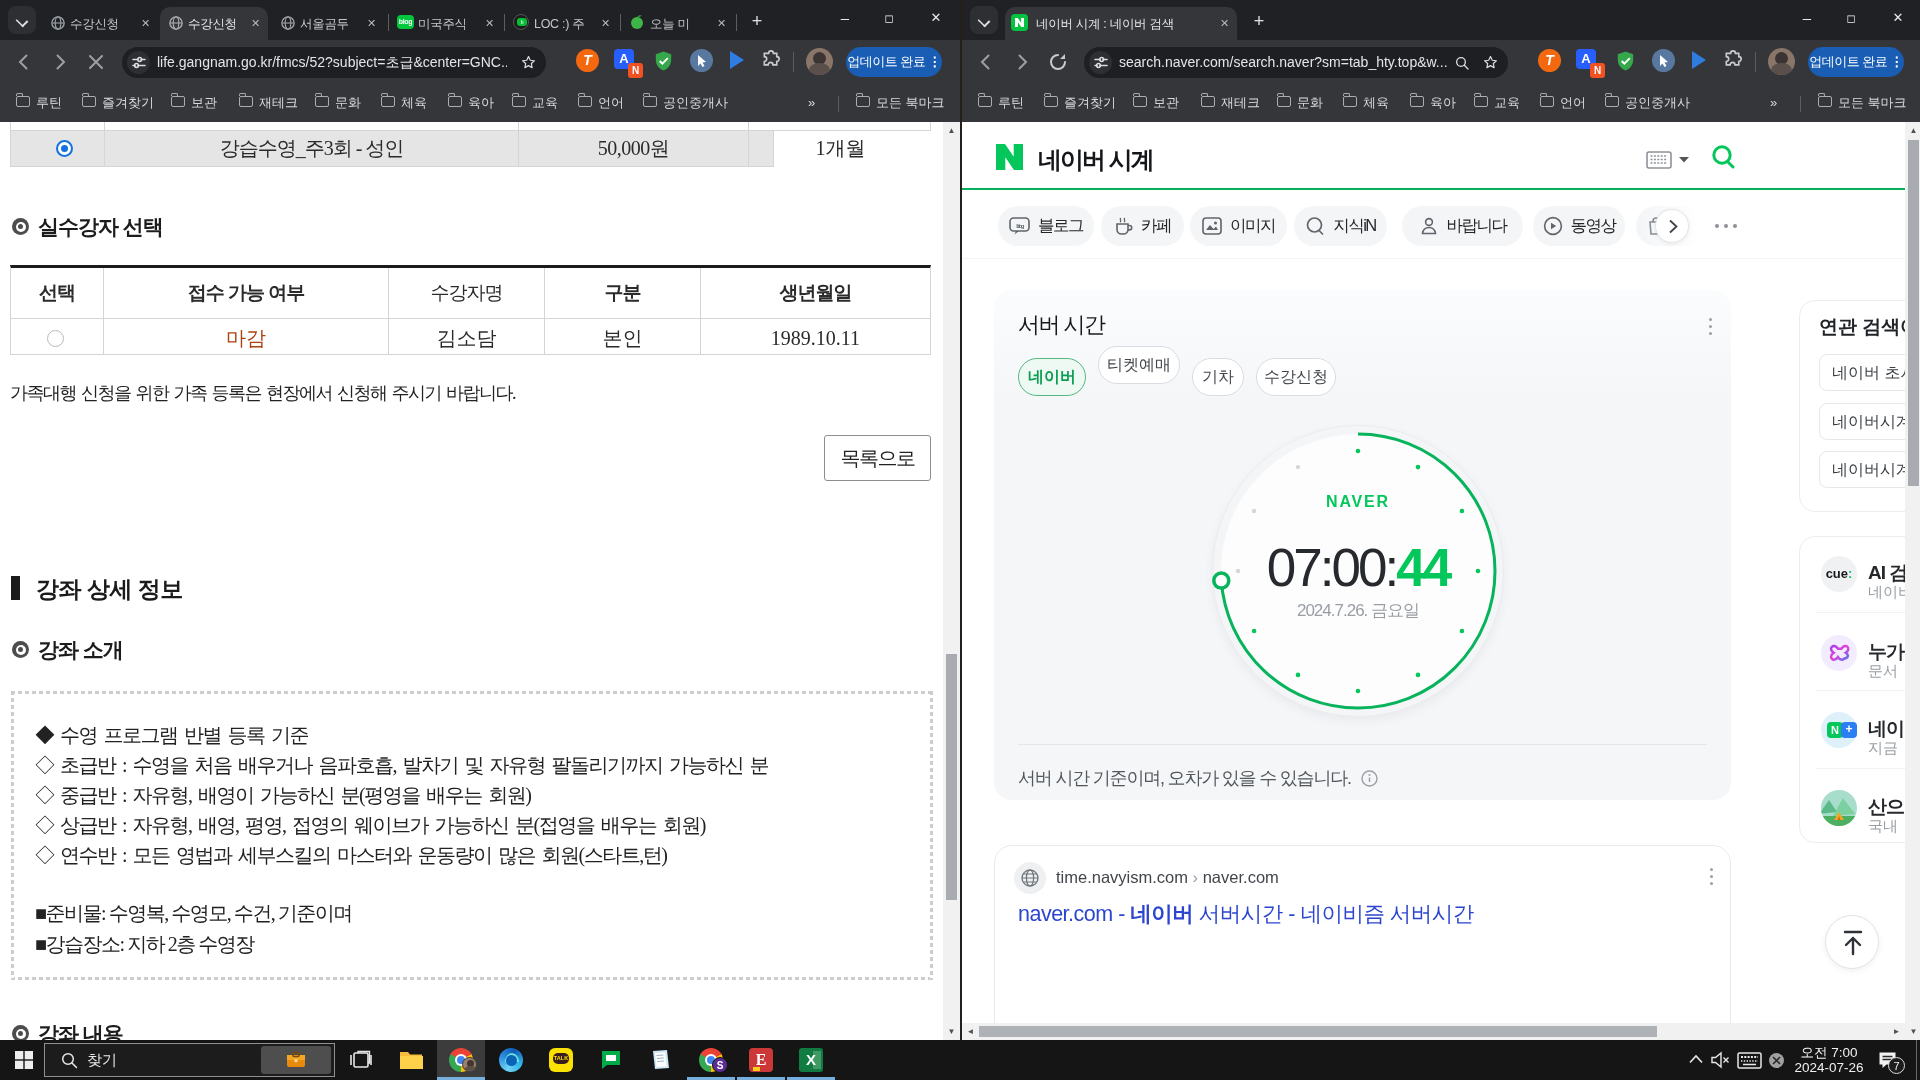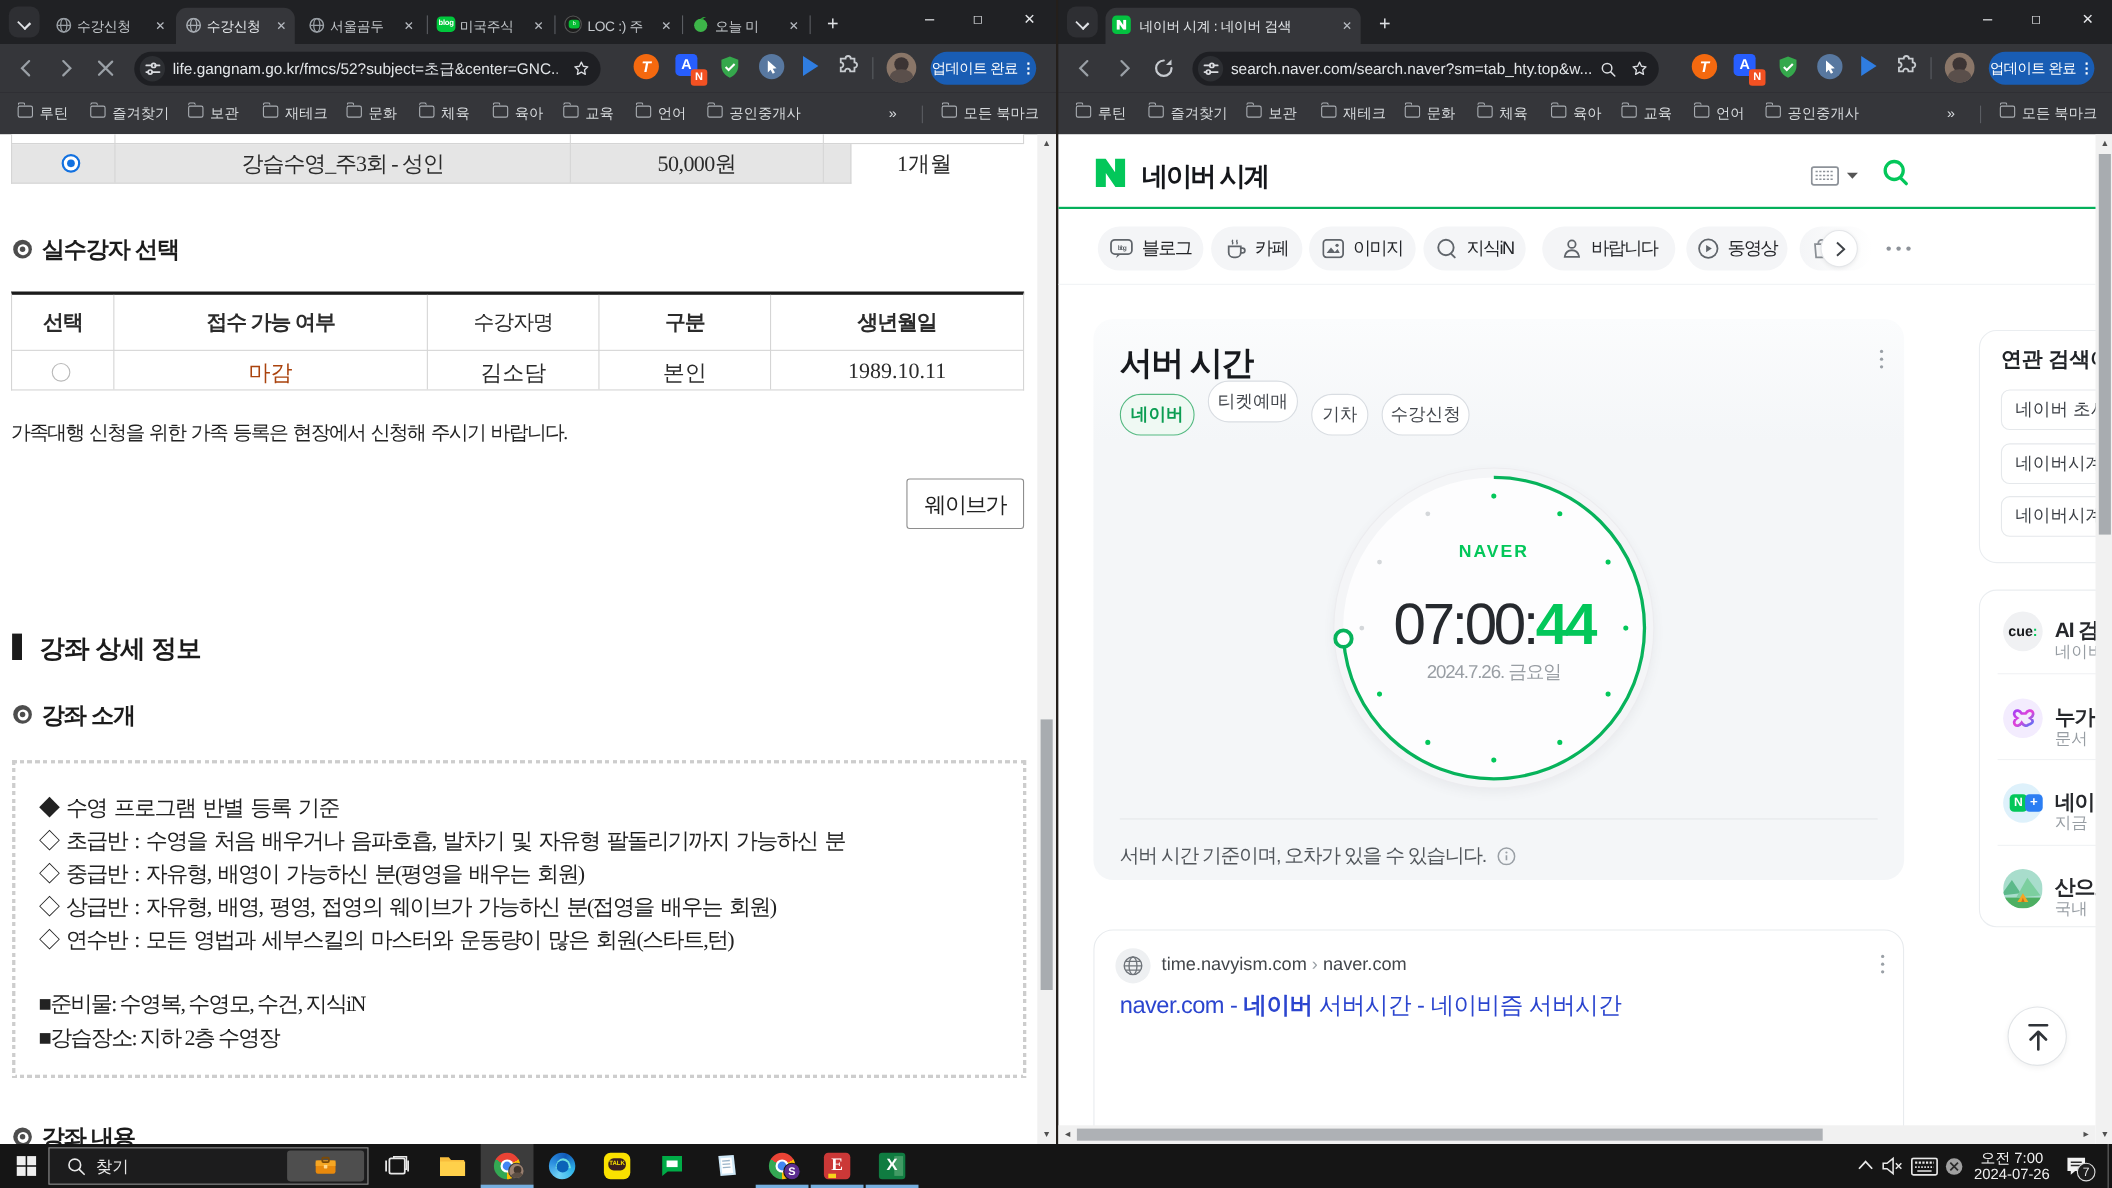--- a/index.html
+++ b/index.html
@@ -210,37 +210,37 @@
       <div class="ctext sans" style="left:378px;width:155px;height:50px;font-size:19px;font-weight:400;letter-spacing:-1px">수강자명</div>
       <div class="ctext sans" style="left:534px;width:155px;height:50px;font-size:19px;font-weight:700;letter-spacing:-1px">구분</div>
       <div class="ctext sans" style="left:690px;width:229px;height:50px;font-size:19px;font-weight:700;letter-spacing:-1px">생년월일</div>
       <div class="radio" style="left:36px;top:62px;border:1.5px solid #b9b9b9"></div>
       <div class="ctext serif" style="left:93px;width:284px;top:51px;height:39px;color:#aa430e">마감</div>
       <div class="ctext serif" style="left:378px;width:155px;top:51px;height:39px">김소담</div>
       <div class="ctext serif" style="left:534px;width:155px;top:51px;height:39px">본인</div>
       <div class="ctext serif" style="left:690px;width:229px;top:51px;height:39px">1989.10.11</div>
     </div>
     <div class="abs serif" style="left:10px;top:259px;font-size:18px;color:#222;letter-spacing:-1.5px;word-spacing:2px">가족대행 신청을 위한 가족 등록은 현장에서 신청해 주시기 바랍니다.</div>
-    <button class="serif" style="position:absolute;left:824px;top:313px;width:107px;height:46px;background:#fff;border:1px solid #8e8e8e;border-radius:3px;font-size:20px;letter-spacing:-1.5px;color:#222">웨이브가</button>
+    <button class="serif" style="position:absolute;left:824px;top:313px;width:107px;height:46px;background:#fff;border:1px solid #8e8e8e;border-radius:3px;font-size:20px;letter-spacing:-1.5px;color:#222">목록으로</button>
 
     <div class="abs" style="left:11px;top:454px;width:9px;height:24px;background:#1b1b1b"></div>
     <div class="abs" style="left:36px;top:452px;font-size:23px;font-weight:700;color:#1b1b1b;letter-spacing:-0.5px">강좌 상세 정보</div>
     <div class="bullseye" style="left:12px;top:519px"></div>
     <div class="shead" style="left:38px;top:514px">강좌 소개</div>
     <div class="abs" style="left:11px;top:569px;width:922px;height:289px;background:#fff"></div>
       <div class="abs" style="left:11px;top:569px;width:922px;height:3px;background:repeating-linear-gradient(90deg,#cdcdcd 0 4px,#fff 4px 7px)"></div>
       <div class="abs" style="left:11px;top:855px;width:922px;height:3px;background:repeating-linear-gradient(90deg,#cdcdcd 0 4px,#fff 4px 7px)"></div>
       <div class="abs" style="left:11px;top:569px;width:3px;height:289px;background:repeating-linear-gradient(180deg,#cdcdcd 0 4px,#fff 4px 7px)"></div>
       <div class="abs" style="left:930px;top:569px;width:3px;height:289px;background:repeating-linear-gradient(180deg,#cdcdcd 0 4px,#fff 4px 7px)"></div>
     <div class="abs serif" style="left:35px;top:598px;font-size:20px;color:#222;line-height:30px;letter-spacing:-1.5px;word-spacing:3px;white-space:pre">◆ 수영 프로그램 반별 등록 기준
 ◇ 초급반 : 수영을 처음 배우거나 음파호흡, 발차기 및 자유형 팔돌리기까지 가능하신 분
 ◇ 중급반 : 자유형, 배영이 가능하신 분(평영을 배우는 회원)
 ◇ 상급반 : 자유형, 배영, 평영, 접영의 웨이브가 가능하신 분(접영을 배우는 회원)
 ◇ 연수반 : 모든 영법과 세부스킬의 마스터와 운동량이 많은 회원(스타트,턴)</div>
-    <div class="abs serif" style="left:35px;top:776px;font-size:20px;color:#222;line-height:31px;letter-spacing:-1.5px;white-space:pre">■준비물: 수영복, 수영모, 수건, 지식iN
+    <div class="abs serif" style="left:35px;top:776px;font-size:20px;color:#222;line-height:31px;letter-spacing:-1.5px;white-space:pre">■준비물: 수영복, 수영모, 수건, 기준이며
 ■강습장소: 지하 2층 수영장</div>
     <div class="bullseye" style="left:12px;top:903px"></div>
     <div class="shead" style="left:38px;top:898px">강좌 내용</div>
 
     <div class="sbv" style="left:943px;top:0;height:918px"></div>
     <div class="sbarrow" style="left:943px;top:0">▲</div>
     <div class="sbthv" style="left:946px;top:532px;height:246px"></div>
     <div class="sbarrow" style="left:943px;top:901px">▼</div>
   </div>
 </div>
@@ -406,21 +406,21 @@
       <svg class="abs" style="left:12px;top:9px" width="10" height="15" viewBox="0 0 10 15">
           <path d="M2 1.5 8.5 7.5 2 13.5" fill="none" stroke="#3f4348" stroke-width="1.8"></path>
         </svg>
     </div>
     <div class="abs" style="left:753px;top:100px;width:26px;height:8px">
         <div class="abs" style="left:0;top:2px;width:4px;height:4px;border-radius:50%;background:#8d9299;box-shadow:9px 0 0 #8d9299,18px 0 0 #8d9299"></div>
       </div>
     <div class="abs" style="left:0;top:136px;width:943px;height:1px;background:#f1f3f5"></div>
 
     <div class="abs" style="left:32px;top:168px;width:737px;height:510px;border-radius:18px;background:linear-gradient(180deg,#fbfcfd 0,#f4f6f8 110px,#f4f6f8)"></div>
-    <div class="abs" style="left:56px;top:188px;font-size:30px;font-weight:700;color:#17191d;letter-spacing:-1.5px">서버 시간</div>
+    <div class="abs" style="left:56px;top:188px;font-size:22px;font-weight:400;color:#17191d;letter-spacing:-1.5px">서버 시간</div>
     <div class="vdots" style="left:747px;top:196px"></div>
     <div class="npill" style="left:56px;top:236px;width:68px;border:1.5px solid #54b981;background:#eff9f3;color:#0b9d52;font-weight:700">네이버</div>
     <div class="npill" style="left:136px;top:224px;width:82px;border:1px solid #d9dde2;color:#42464c">티켓예매</div>
     <div class="npill" style="left:230px;top:236px;width:52px;border:1px solid #d9dde2;color:#42464c">기차</div>
     <div class="npill" style="left:294px;top:236px;width:80px;border:1px solid #d9dde2;color:#42464c">수강신청</div>
 
     <div class="abs" style="left:250px;top:303px;width:292px;height:292px;border-radius:50%;background:#f4f5f7;border:1px solid #ececef;box-shadow:0 4px 10px rgba(80,90,100,.07)"></div>
     <div class="abs" style="left:259px;top:312px;width:274px;height:274px;border-radius:50%;background:#fdfdfe"></div>
     <svg class="abs" style="left:250px;top:303px" width="292" height="292" viewBox="0 0 292 292">
       <circle cx="146" cy="146" r="137" fill="none" stroke="#07b35b" stroke-width="3" stroke-dasharray="636 999" transform="rotate(-90 146 146)"></circle>

